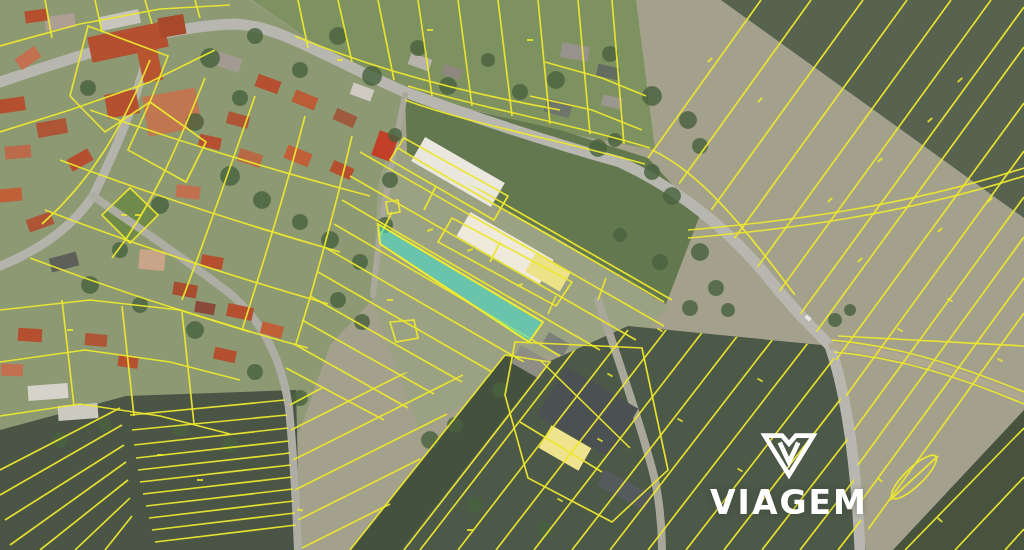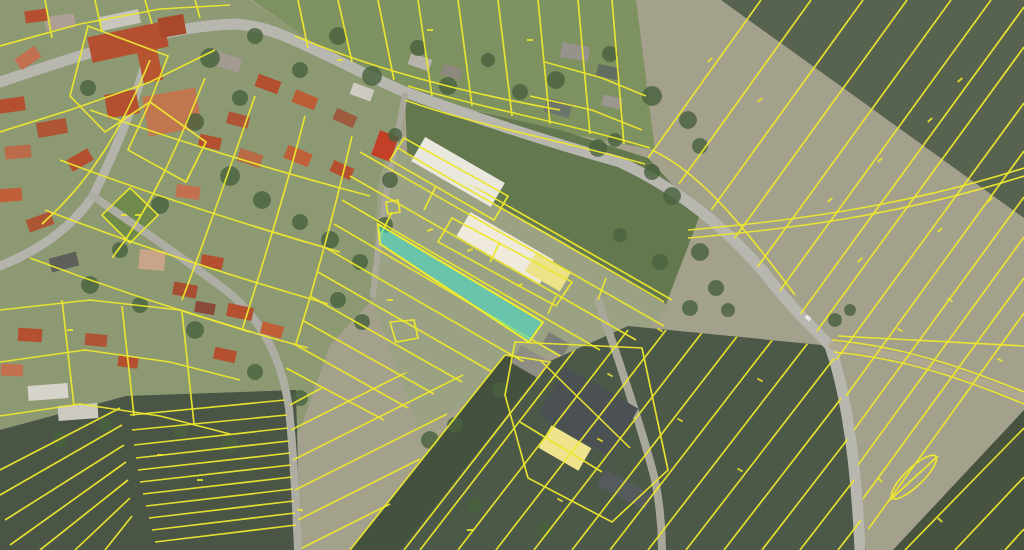--- a/index.html
+++ b/index.html
@@ -347,13 +347,20 @@
         <rect x="757" y="379" width="6" height="2" fill="#ece72f" opacity="0.85" transform="rotate(30 760 380)"></rect>
         <rect x="657" y="329" width="6" height="2" fill="#ece72f" opacity="0.85" transform="rotate(30 660 330)"></rect>
         <rect x="597" y="439" width="6" height="2" fill="#ece72f" opacity="0.85" transform="rotate(30 600 440)"></rect>
         <rect x="337" y="59" width="6" height="2" fill="#ece72f" opacity="0.85" transform="rotate(0 340 60)"></rect>
         <rect x="427" y="29" width="6" height="2" fill="#ece72f" opacity="0.85" transform="rotate(0 430 30)"></rect>
         <rect x="527" y="39" width="6" height="2" fill="#ece72f" opacity="0.85" transform="rotate(0 530 40)"></rect>
       </g>
       <rect x="805" y="316" width="6" height="4" fill="#e8e8e4" transform="rotate(40 808 318)"></rect>
     </svg>
 
+  <div id="watermark">
+    <svg class="mark-icon" viewBox="0 0 100 100">
+      <path d="M8,20 L38,20 L50,34 L62,20 L92,20 L50,88 Z" fill="none" stroke="#ffffff" stroke-width="8" stroke-linejoin="miter"></path>
+      <path d="M34,32 L50,66 L66,32" fill="none" stroke="#ffffff" stroke-width="8"></path>
+    </svg>
+    <div class="mark-text">VIAGEM</div>
+  </div>
 </div>
 
 </body></html>

